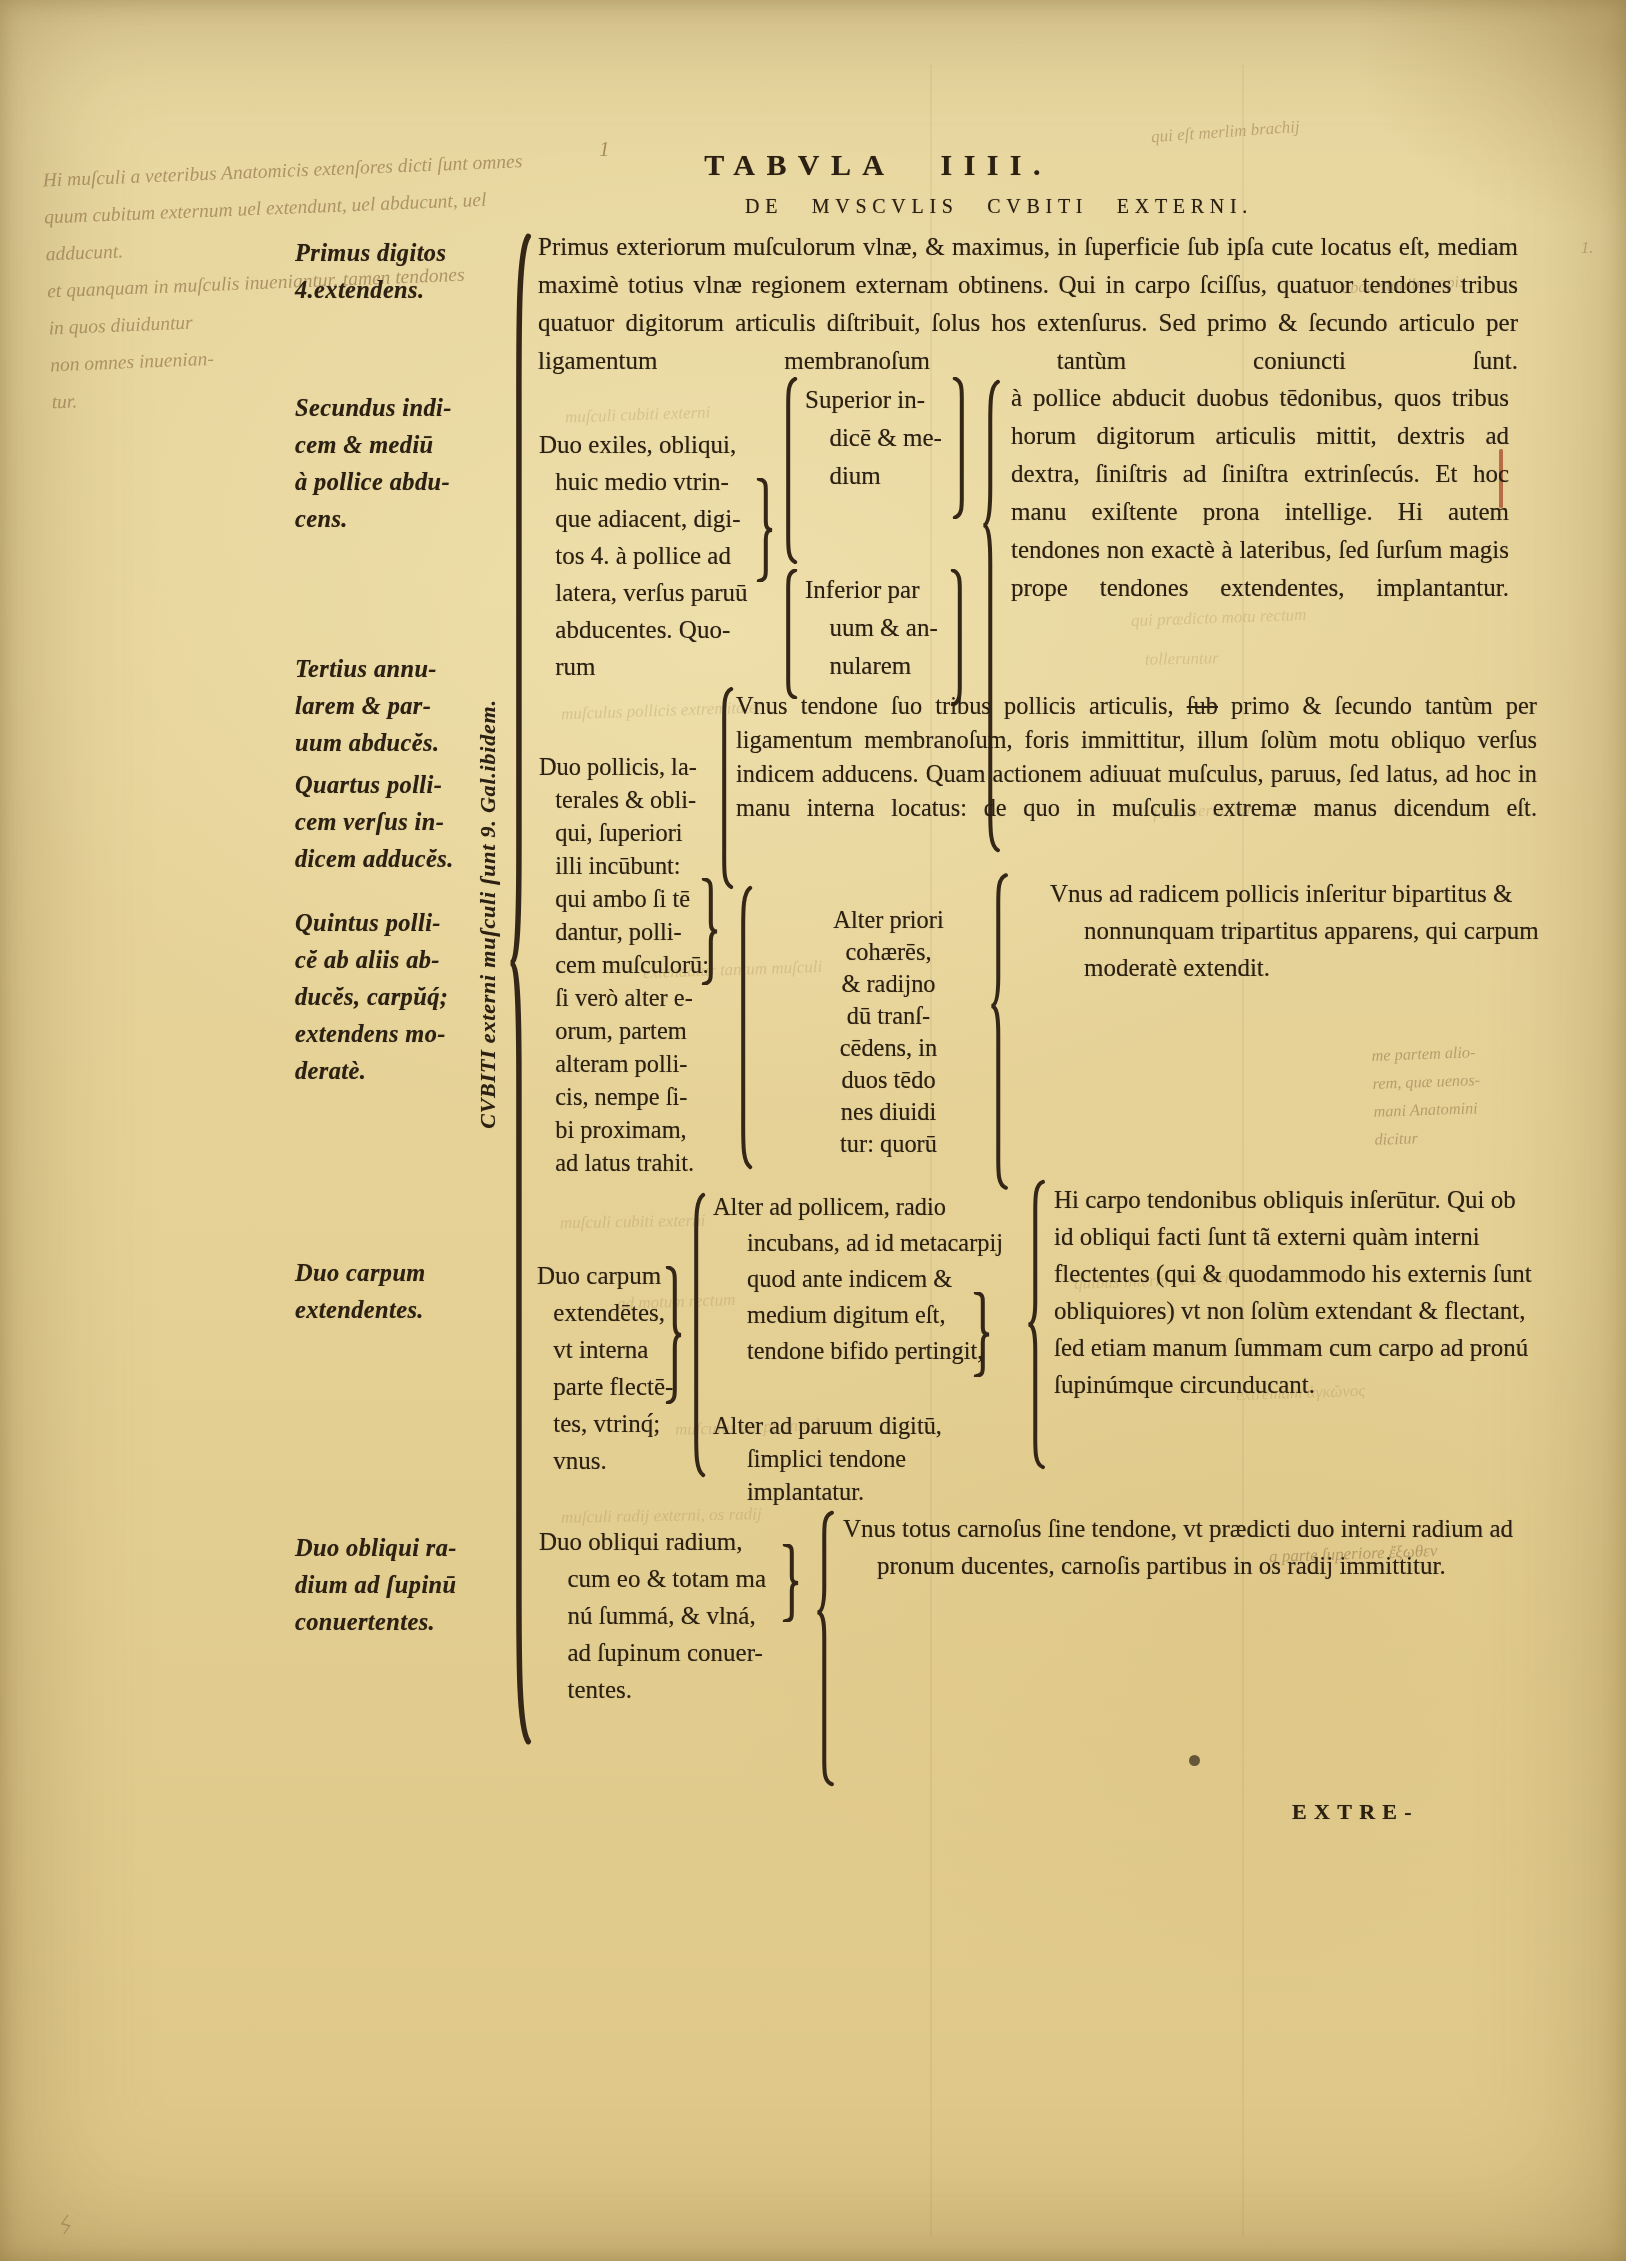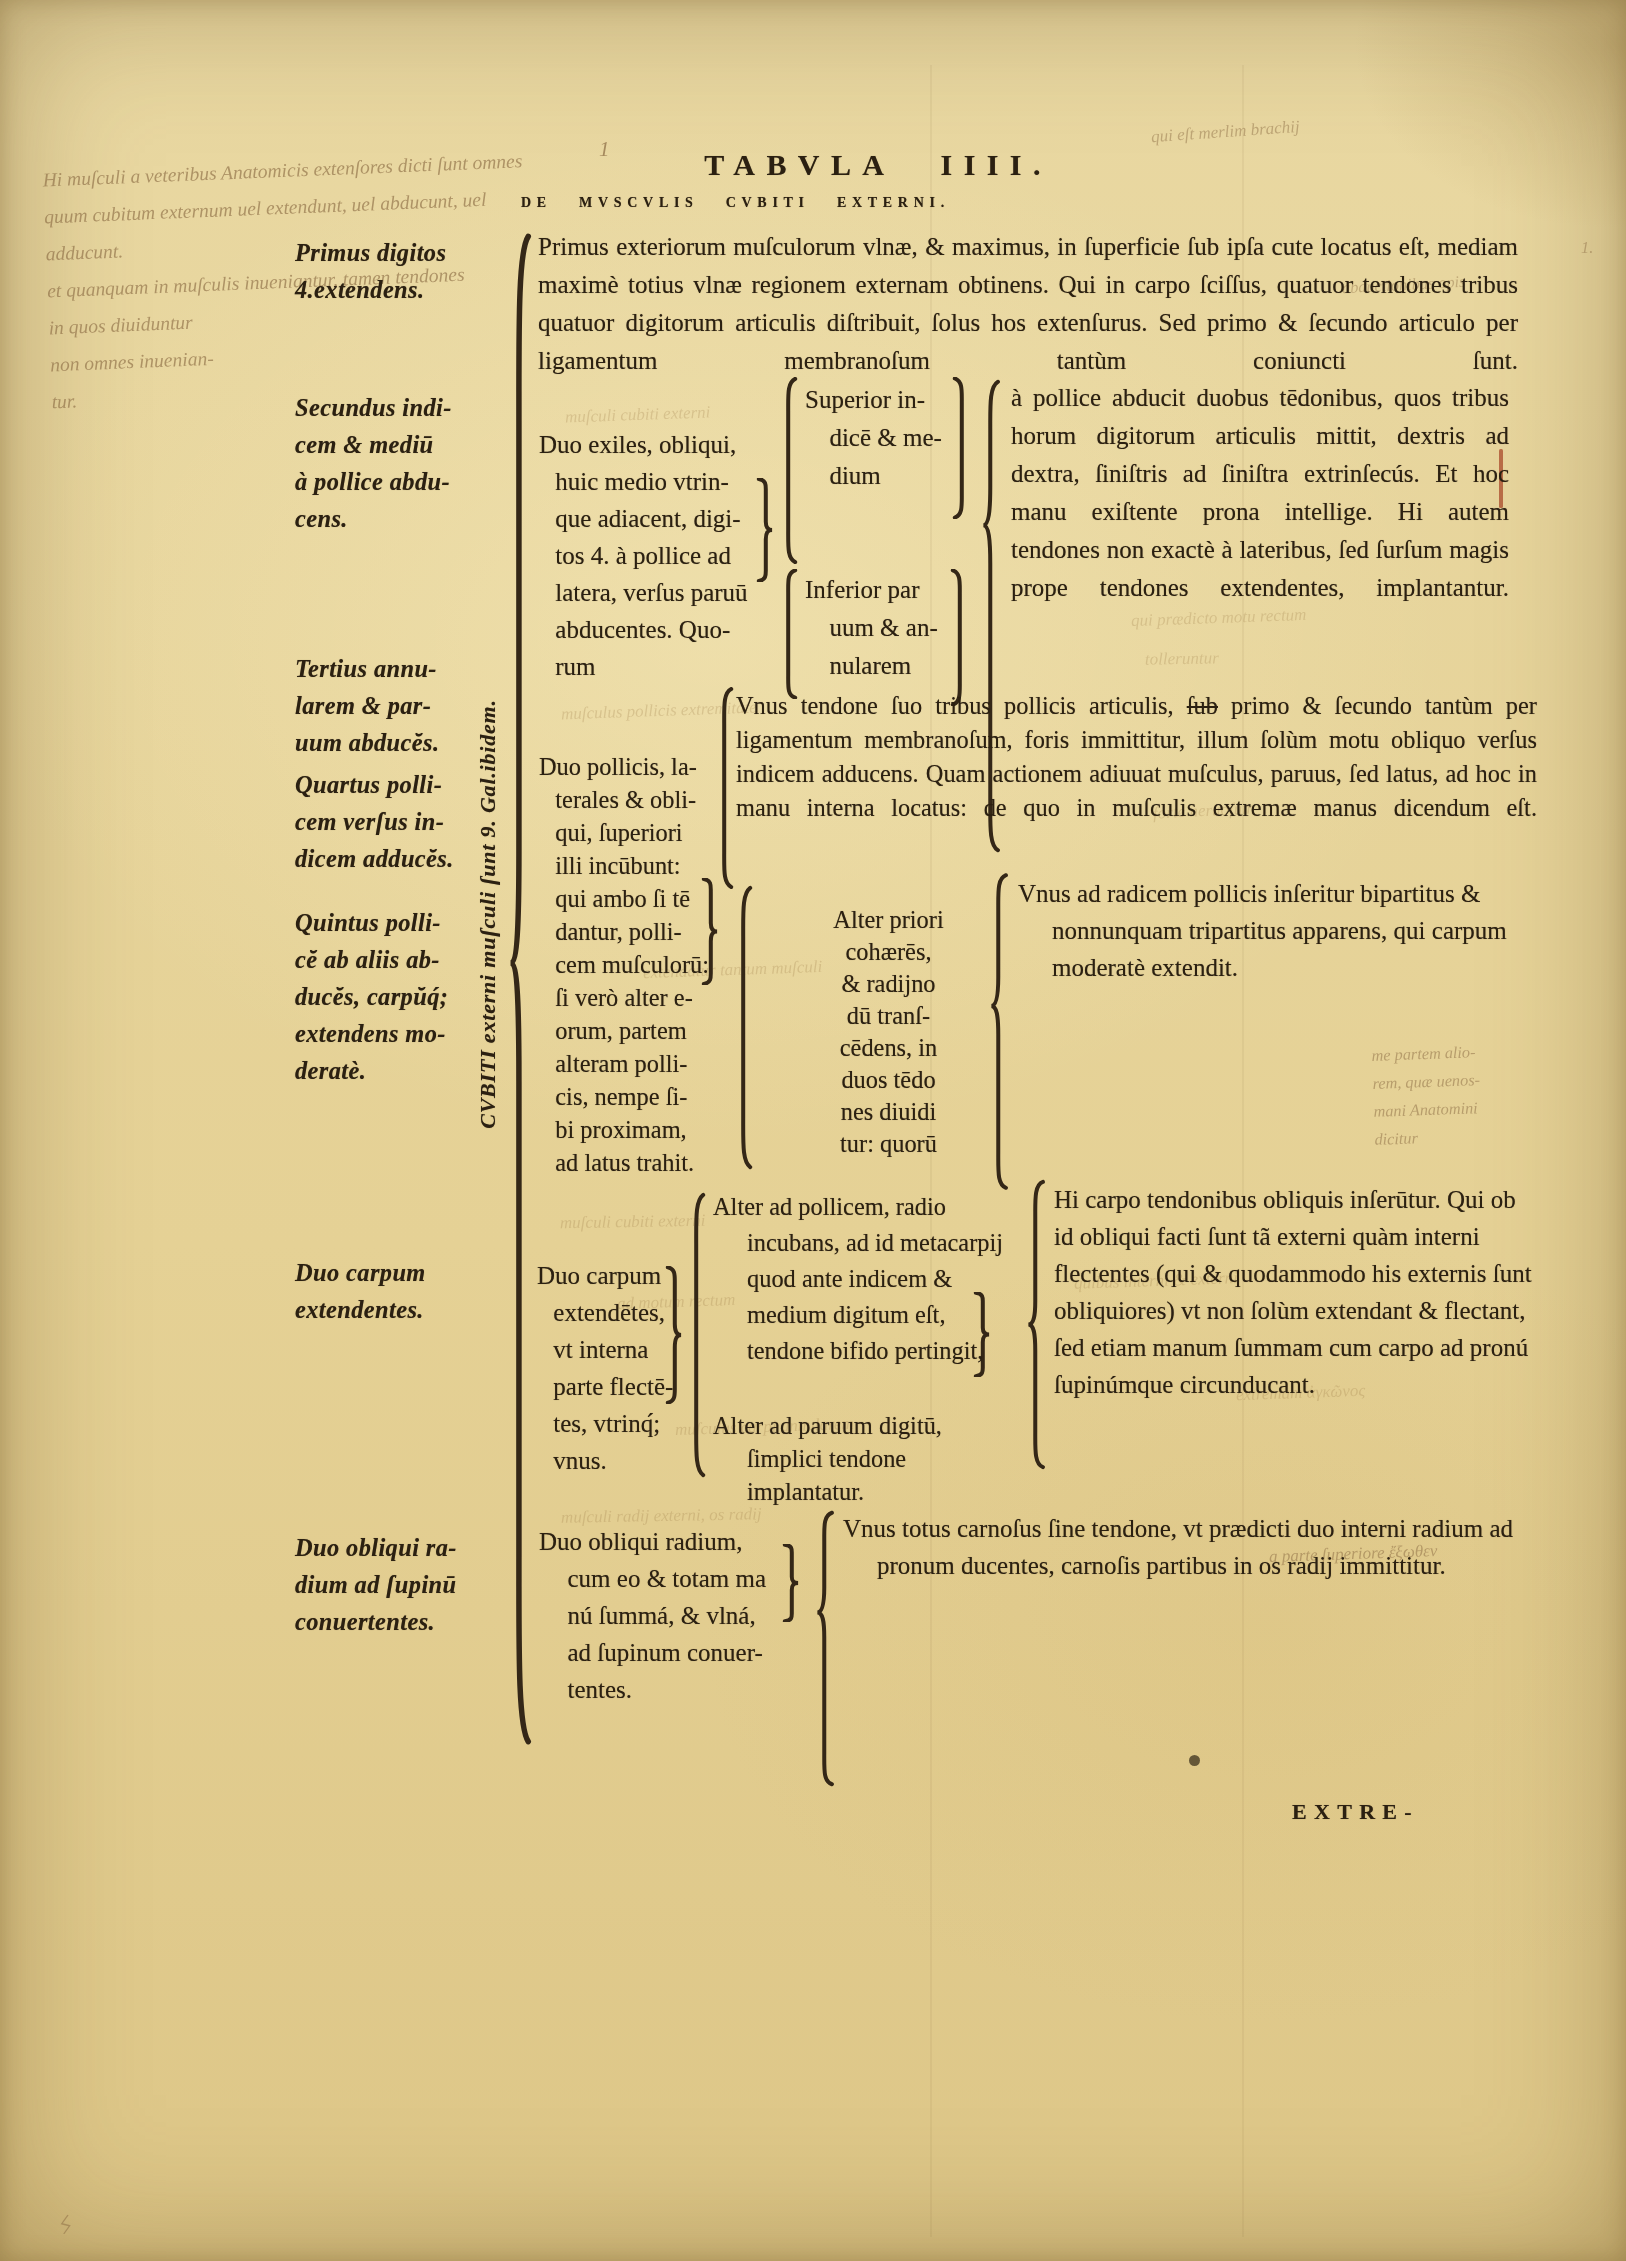--- a/index.html
+++ b/index.html
@@ -9,21 +9,21 @@
     background:
       radial-gradient(1057px 732px at 44% 28%, rgba(255,246,205,.30), transparent 70%),
       radial-gradient(813px 569px at 78% 72%, rgba(208,178,108,.20), transparent 70%),
       radial-gradient(342px 244px at 99% 2%, rgba(150,118,58,.30), transparent 75%),
       linear-gradient(#e9d8a2,#e5d195 55%,#ddc687);
     box-shadow: inset 0 0 138px rgba(100,72,24,.40), inset 0 0 24.4px rgba(100,72,24,.30);
   }
   .abs{position:absolute;}
   .pr{text-shadow:0 0 0.8px rgba(43,32,17,.45);}
   .title{font-weight:bold;letter-spacing:11.4px;word-spacing:28px;font-size:30px;text-align:center;}
-  .subtitle{font-weight:bold;letter-spacing:5.7px;word-spacing:18px;font-size:14px;text-align:left;}
+  .subtitle{font-weight:normal;letter-spacing:5.7px;word-spacing:18px;font-size:20px;text-align:right;}
   .hd{font-style:italic;font-weight:bold;font-size:24.4px;line-height:37px;letter-spacing:0.4px;}
   .para{font-size:25px;line-height:38px;text-align:justify;}
   .para:after{content:"";display:inline-block;width:100%;}
   .col{font-size:25px;line-height:37px;}
   .col div:nth-child(n+2){padding-left:16.3px;}
   .lbl{font-size:25px;line-height:38px;}
   .lbl div:nth-child(n+2){padding-left:24.4px;}
   .hang{padding-left:34px;text-indent:-34px;}
   .ctr{text-align:center;}
   .hand{font-style:italic;color:#8a6a42;}
@@ -236,21 +236,21 @@
     <div>Alter priori</div>
     <div>cohærēs,</div>
     <div>&amp; radijno</div>
     <div>dū tranſ-</div>
     <div>cēdens, in</div>
     <div>duos tēdo</div>
     <div>nes diuidi</div>
     <div>tur: quorū</div>
   </div>
 
-  <div class="abs pr hang" style="left:1018px;top:875px;width:529px;font-size:25px;line-height:37px;">Vnus ad radicem pollicis inſeritur bipartitus &amp; nonnunquam tripartitus apparens, qui carpum moderatè extendit.</div>
+  <div class="abs pr hang" style="left:1050px;top:875px;width:529px;font-size:25px;line-height:37px;">Vnus ad radicem pollicis inſeritur bipartitus &amp; nonnunquam tripartitus apparens, qui carpum moderatè extendit.</div>
 
   <div class="abs pr col" style="left:537px;top:1257px;width:155px;line-height:37px;">
     <div>Duo carpum</div>
     <div>extendētes,</div>
     <div>vt interna</div>
     <div>parte flectē-</div>
     <div>tes, vtrinq́;</div>
     <div>vnus.</div>
   </div>
 

